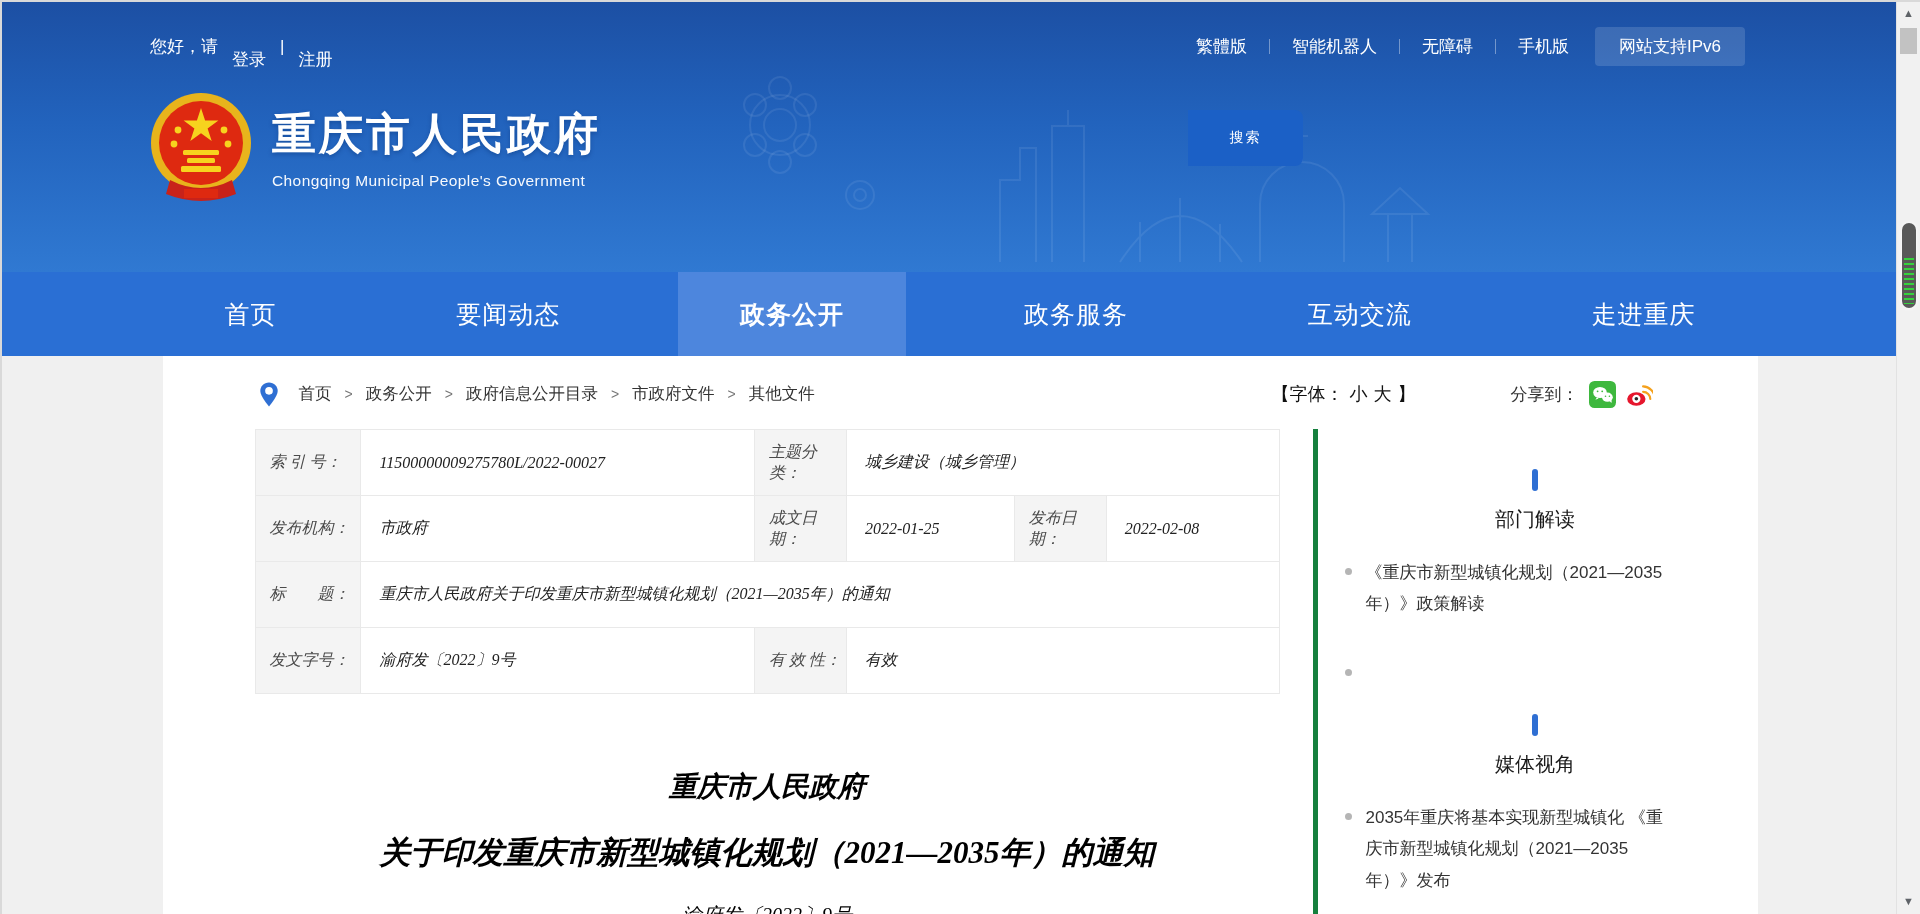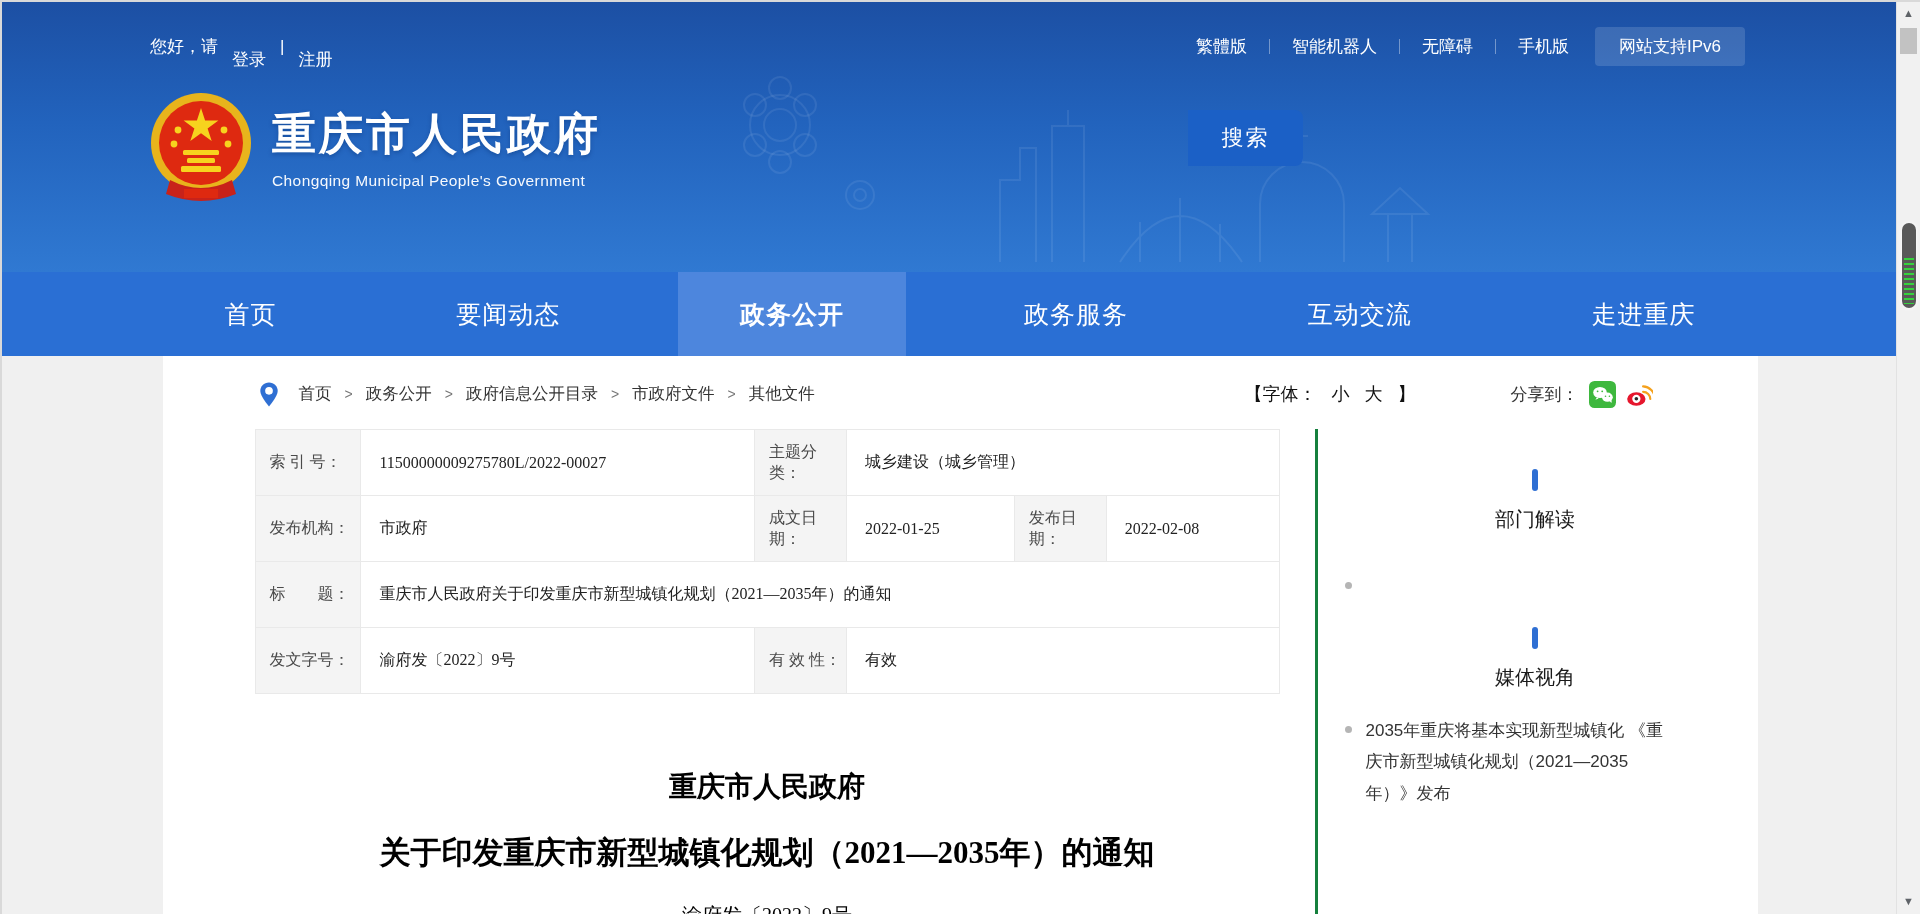--- a/index.html
+++ b/index.html
@@ -18,44 +18,44 @@
   .tsep { width:1px; height:15px; background:rgba(255,255,255,.38); }
   .ipv6 { background:rgba(255,255,255,.14); border-radius:4px; padding:8px 24px; margin-left:4px; }
   .logo-row { position:absolute; left:150px; top:92px; display:flex; align-items:center; }
   .emblem { width:102px; height:110px; flex-shrink:0; }
   .site-text { margin-left:20px; color:#fff; }
   .site-name { font-size:44px; font-weight:bold; letter-spacing:3px; text-shadow:0 2px 4px rgba(0,40,100,.35); }
   .site-name-en { font-size:15.5px; margin-top:8px; letter-spacing:.4px; color:rgba(255,255,255,.96); }
   .search { position:absolute; top:110px; right:175px; width:557px; height:56px; display:flex; }
   .search input { flex:1; border:none; outline:none; background:#4f92e9; border-radius:8px 0 0 8px; padding:0 22px; font-size:17px; color:#fff; font-family:inherit; }
   .search input::placeholder { color:#eaf2ff; opacity:.95; }
-  .search-btn { width:115px; border:none; background:#1b60c6; color:#fff; font-size:22px; border-radius:0 8px 8px 0; cursor:pointer; font-family:inherit; letter-spacing:2px; }
+  .search-btn { width:115px; border:none; background:#1b60c6; color:#fff; font-size:14px; border-radius:0 8px 8px 0; cursor:pointer; font-family:inherit; letter-spacing:2px; }
 
   
   .nav { height:84px; background:#2a6fd4; }
   .nav-inner { width:1595px; margin:0 auto; height:100%; display:flex; justify-content:space-between; }
   .nav-item { line-height:84px; padding:0 62px; font-size:25px; color:#fff; cursor:pointer; letter-spacing:1px; }
   .nav-item.active { background:#4d86dd; font-weight:bold; }
 
   
   .content { height:558px; }
   .page-col { width:1595px; margin:0 auto; background:#fff; height:100%; padding-top:17px; }
   .crumb-row { display:flex; justify-content:space-between; align-items:center; padding:0 105px 0 95px; height:42px; }
   .crumbs { display:flex; align-items:center; gap:13px; font-size:16.5px; color:#333; }
   .crumbs .sep { color:#777; font-size:14px; }
   .crumbs .crumb { cursor:pointer; }
   .pin { width:22px; height:27px; margin-right:6px; }
   .crumb-tools { display:flex; align-items:center; gap:95px; }
-  .font-ctl { font-size:18px; color:#111; display:flex; align-items:center; gap:15px; }
+  .font-ctl { font-size:18px; color:#111; display:flex; align-items:center; gap:6px; }
   .font-btn { cursor:pointer; }
   .share { display:flex; align-items:center; gap:10px; font-size:17px; color:#333; }
   .share-ic { width:27px; height:27px; cursor:pointer; display:block; }
 
   .main-row { display:flex; margin-top:14px; height:485px; }
-  .main { width:1155px; padding-left:92px; border-right:3px solid #15803d; }
+  .main { width:1155px; padding-left:92px; border-right:5px solid #15803d;font-style:italic; }
   
   table.meta { border-collapse:collapse; width:1025px; font-family:"Liberation Serif","DejaVu Serif",serif; font-size:16px; }
   table.meta td { border:1px solid #e9e9e9; height:66px; }
   td.lbl { background:#f4f4f4; color:#4a4a4a; padding-left:14px; }
   td.val { color:#222; padding-left:18px; padding-right:10px; }
 
   .doc-title-block { width:1025px; text-align:center; margin-top:74px; font-family:"Liberation Serif","DejaVu Serif",serif; color:#000; }
   .doc-t1 { font-size:28px; font-weight:bold; }
   .doc-t2 { font-size:31px; font-weight:bold; margin-top:26px; }
   .doc-no { font-size:20px; margin-top:28px; }
@@ -256,20 +256,24 @@
           <div class="doc-no">渝府发〔2022〕9号</div>
         </div>
       </div>
 
       <div class="sidebar">
         <div class="sb-section">
           <div class="sb-title">
             <span class="sb-bar"></span>
             <span class="sb-title-text">部门解读</span>
           </div>
+          <div class="sb-item">
+            <span class="sb-dot"></span>
+            <span class="sb-item-text">《重庆市新型城镇化规划（2021—2035年）》政策解读</span>
+          </div>
         </div>
         <div class="sb-section">
           <div class="sb-item">
             <span class="sb-dot"></span>
           </div>
         </div>
         <div class="sb-section">
           <div class="sb-title">
             <span class="sb-bar"></span>
             <span class="sb-title-text">媒体视角</span>

